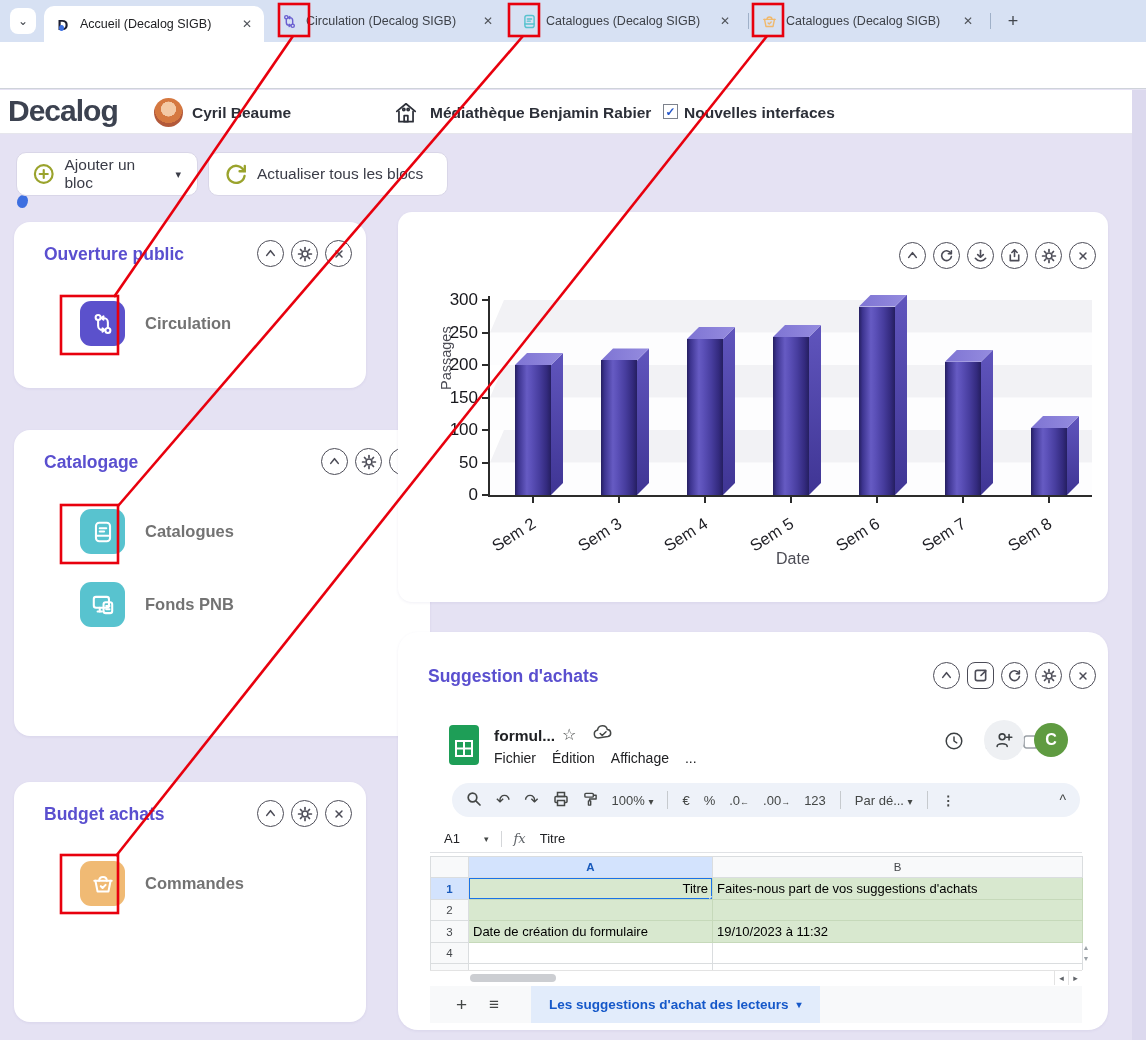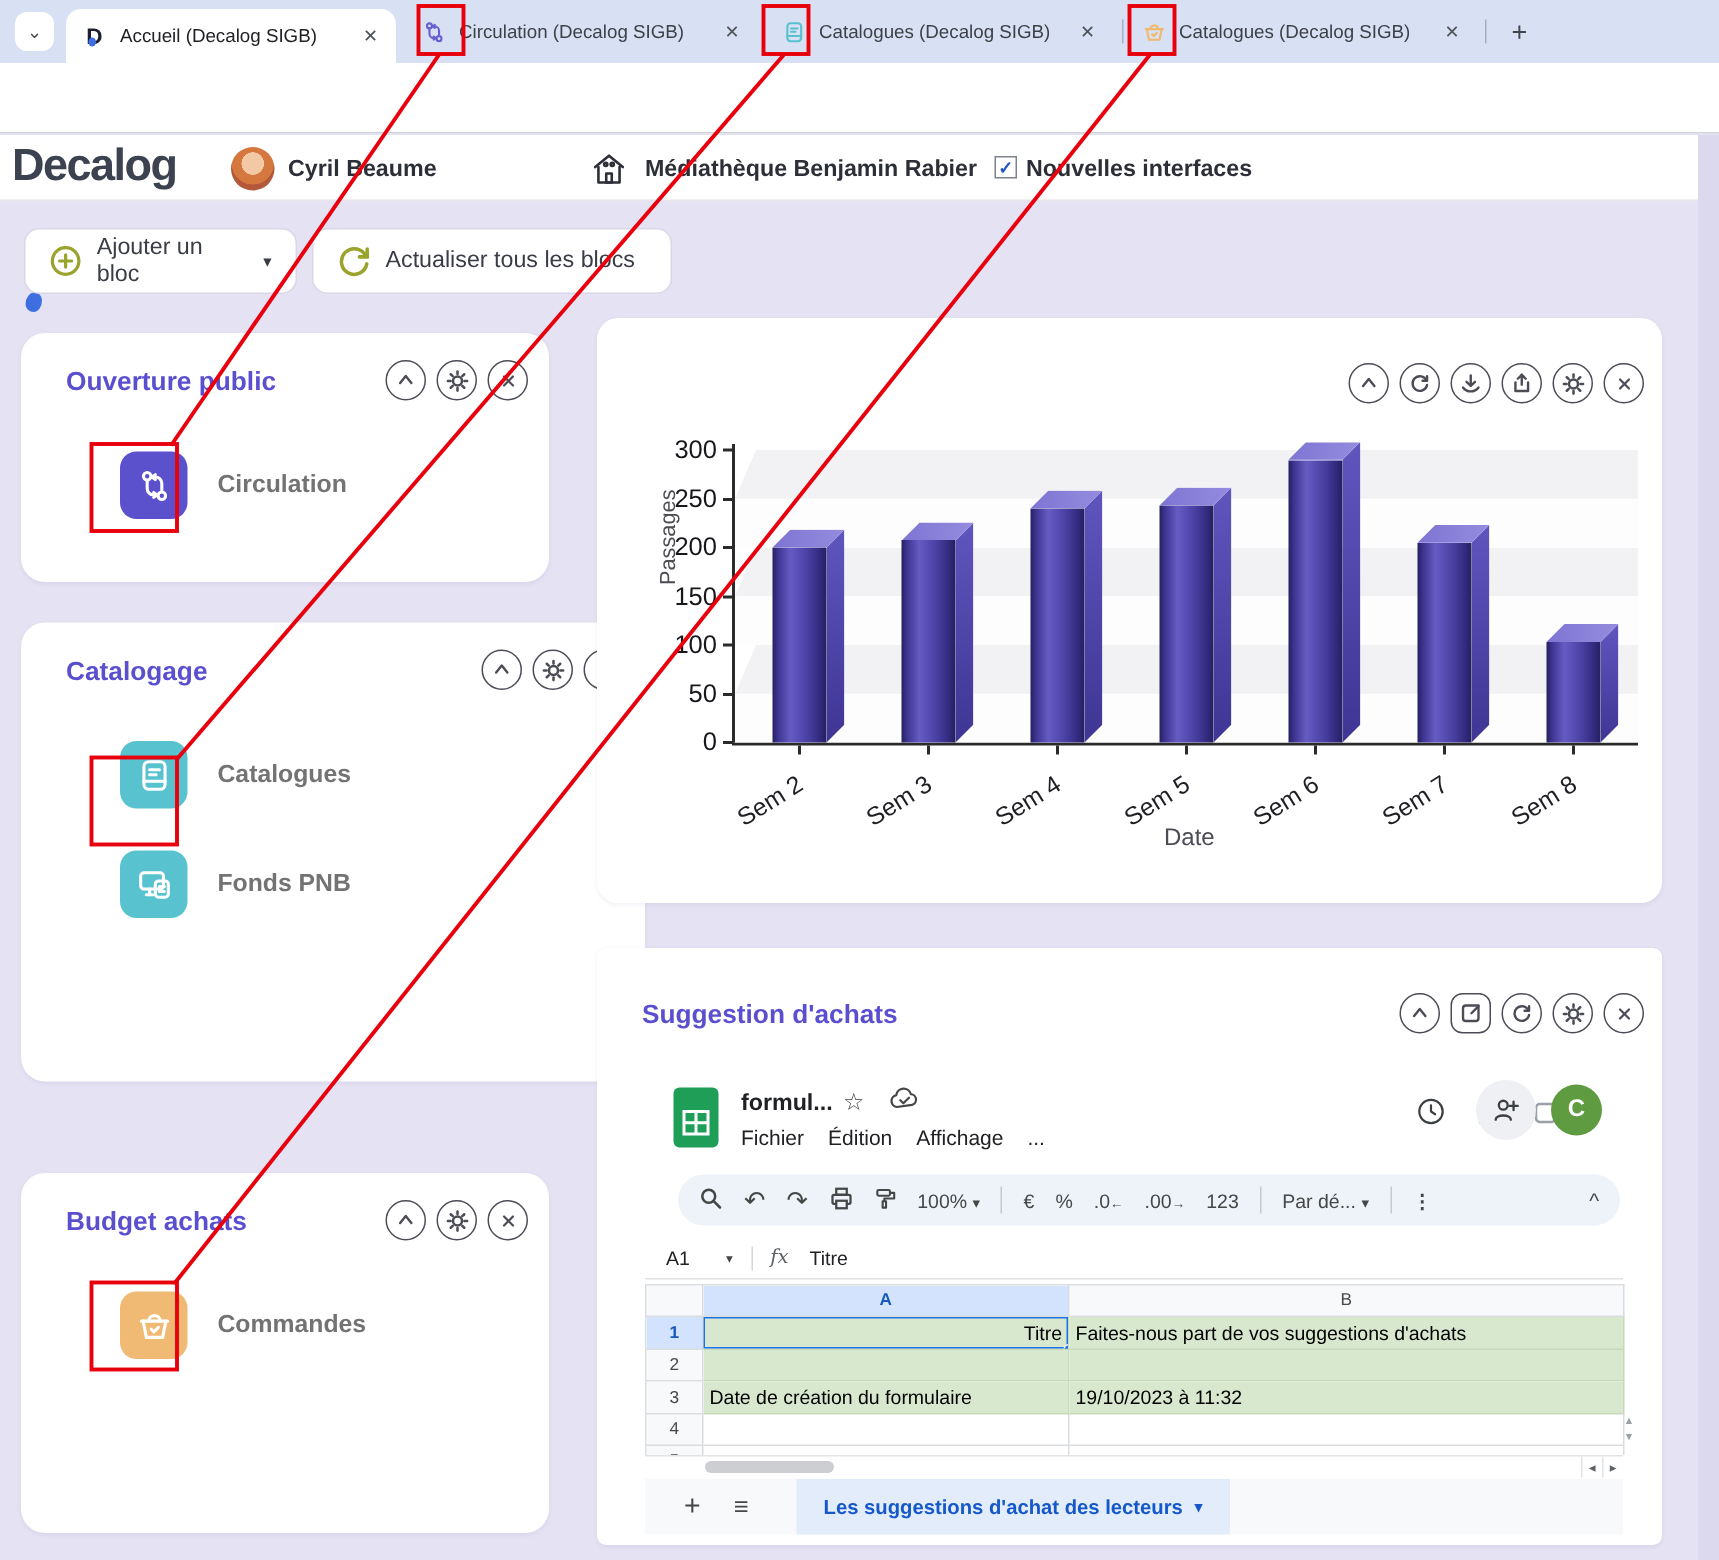--- a/index.html
+++ b/index.html
@@ -277,21 +277,21 @@
             <path d="M7.5,8.5 v5 a4 4 0 0 0 4,4 h1.5"></path>
             <path d="M16.5,15.5 v-5 a4 4 0 0 0 -4,-4 h-1.5"></path>
             <path d="M12.5,5 l-2,1.5 2,1.5"></path>
             <path d="M11.5,16 l2,1.5 -2,1.5"></path>
           </svg>
       </div>
       <span class="itemlabel">Circulation</span>
     </div>
   </div>
 
-  <div class="card" style="left:14px;top:415px;width:416px;height:306px">
+  <div class="card" style="left:14px;top:430px;width:416px;height:306px">
     <div class="cardtitle">Catalogage</div>
     <div class="cicons">
       <div class="cicon">
           <svg width="15" height="15" viewBox="-8 -8 16 16">
             <polyline points="-4,2 0,-3 4,2"></polyline>
           </svg>
         </div>
       <div class="cicon">
           <svg width="16" height="16" viewBox="-8 -8 16 16">
             <circle r="3"></circle>
@@ -497,21 +497,21 @@
       <div class="xtick" style="left: 392px;"></div>
       <div class="xlab" style="left: 323px;">Sem 5</div>
       <div class="xtick" style="left: 478px;"></div>
       <div class="xlab" style="left: 409px;">Sem 6</div>
       <div class="xtick" style="left: 564px;"></div>
       <div class="xlab" style="left: 495px;">Sem 7</div>
       <div class="xtick" style="left: 650px;"></div>
       <div class="xlab" style="left: 581px;">Sem 8</div>
     </div>
 
-  <div class="card" style="left:398px;top:632px;width:710px;height:398px;border-radius:6px">
+  <div class="card" style="left:398px;top:632px;width:710px;height:398px;border-radius:20px">
     <div class="cardtitle" style="top:34px">Suggestion d'achats</div>
     <div class="cicons" style="top:30px;right:12px">
       <div class="cicon">
           <svg width="15" height="15" viewBox="-8 -8 16 16">
             <polyline points="-4,2 0,-3 4,2"></polyline>
           </svg>
         </div>
       <div class="cicon" style="border-radius:8px">
           <svg width="15" height="15" viewBox="-8 -8 16 16">
             <path d="M1,-5.5 h-4.5 a2 2 0 0 0 -2,2 v7 a2 2 0 0 0 2,2 h7 a2 2 0 0 0 2,-2 V-1"></path>

